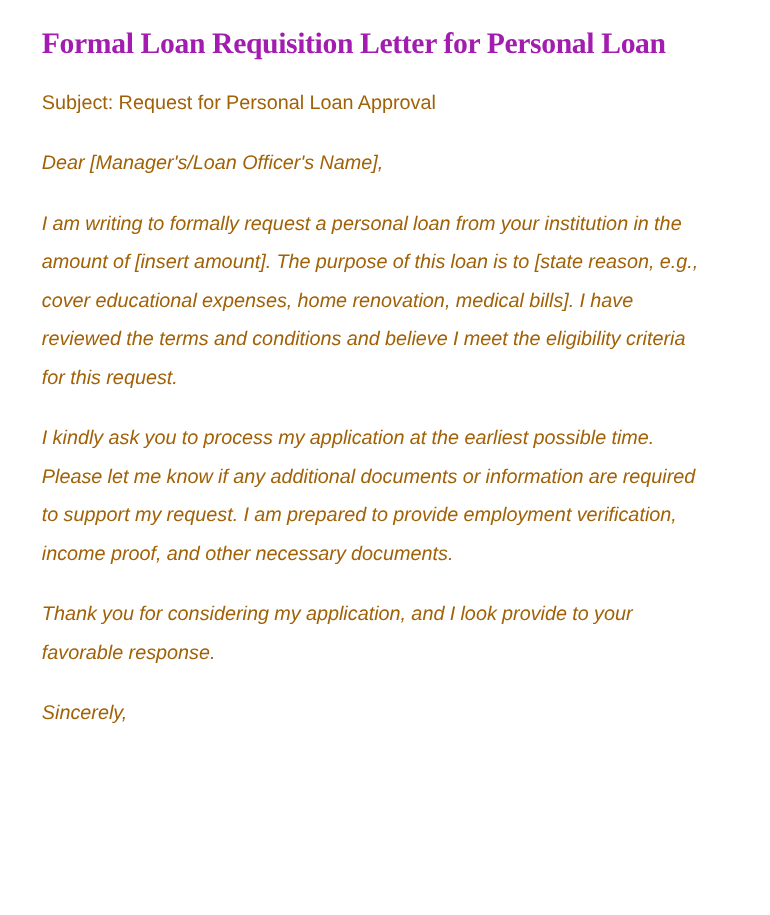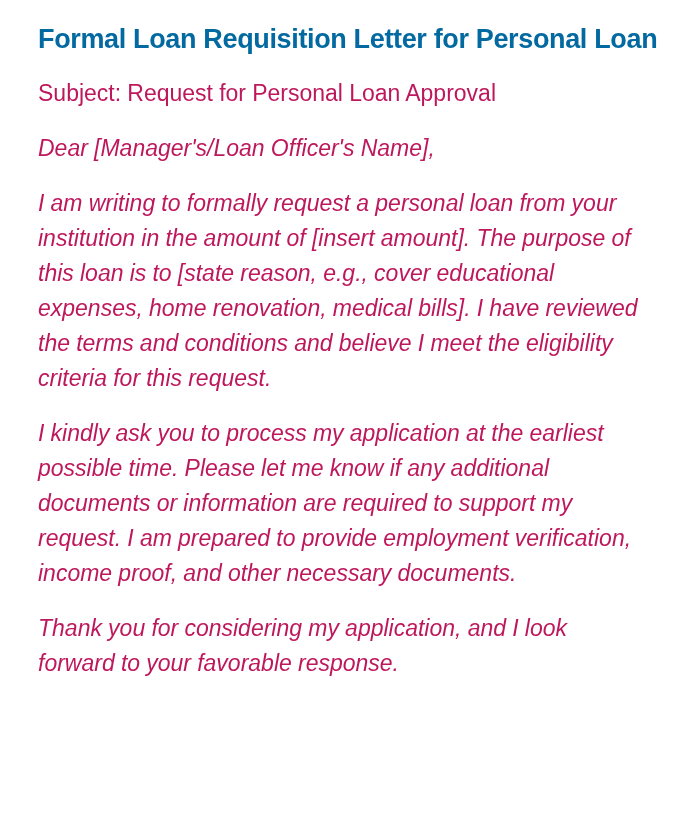--- a/index.html
+++ b/index.html
@@ -17,34 +17,34 @@
   .letter {
     box-sizing: border-box;
     width: 700px;
     min-height: 832px;
     background: #ffffff;
     padding: 22px 62px 20px 38px;
   }
   .letter-title {
     margin: 0 0 0 0;
     padding: 0;
-    font-family: Liberation Sans, sans-serif;
+    font-family: Liberation Serif, serif;
     font-size: 27px;
     font-weight: 700;
     line-height: 34px;
     letter-spacing: -0.35px;
-    color: #0369a1;
+    color: #a21caf;
     white-space: nowrap;
   }
   .block {
     margin: 0;
     padding: 0;
-    font-size: 23px;
+    font-size: 18px;
     line-height: 35px;
-    color: #be185d;
+    color: #a16207;
     font-weight: 400;
     max-width: 604px;
     text-align: left;
     word-spacing: -0.2px;
   }
   .gap-subject  { margin-top: 20px; }
   .gap-para     { margin-top: 20px; font-style: italic; }
 </style>
 </head>
 <body>
@@ -54,17 +54,18 @@
   <h1 class="letter-title">Formal Loan Requisition Letter for Personal Loan</h1>
 
   <p class="block gap-subject">Subject: Request for Personal Loan Approval</p>
 
   <p class="block gap-para">Dear [Manager's/Loan Officer's Name],</p>
 
   <p class="block gap-para">I am writing to formally request a personal loan from your institution in the amount of [insert amount]. The purpose of this loan is to [state reason, e.g., cover educational expenses, home renovation, medical bills]. I have reviewed the terms and conditions and believe I meet the eligibility criteria for this request.</p>
 
   <p class="block gap-para">I kindly ask you to process my application at the earliest possible time. Please let me know if any additional documents or information are required to support my request. I am prepared to provide employment verification, income proof, and other necessary documents.</p>
 
-  <p class="block gap-para">Thank you for considering my application, and I look forward to your favorable response.</p>
+  <p class="block gap-para">Thank you for considering my application, and I look provide to your favorable response.</p>
 
+  <p class="block gap-para">Sincerely,</p>
 
 
 </div>
 
 </body></html>

